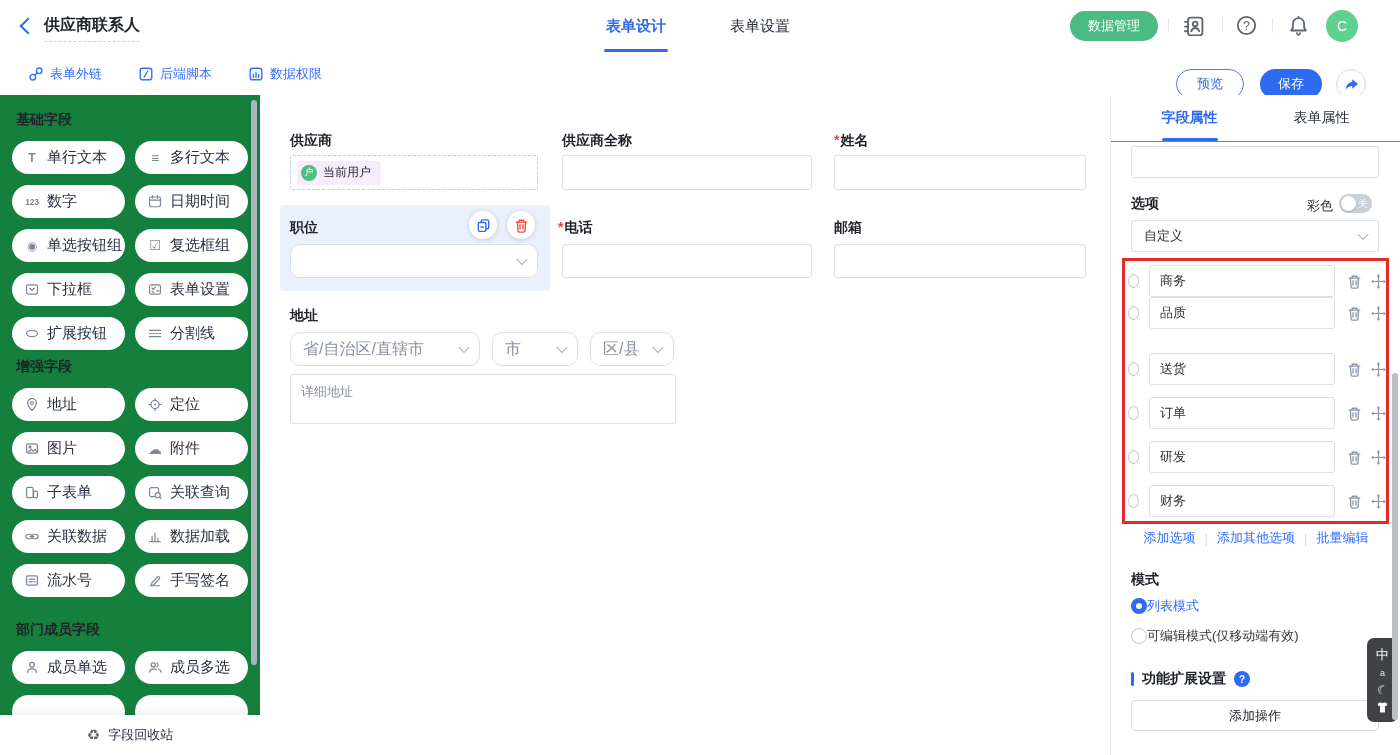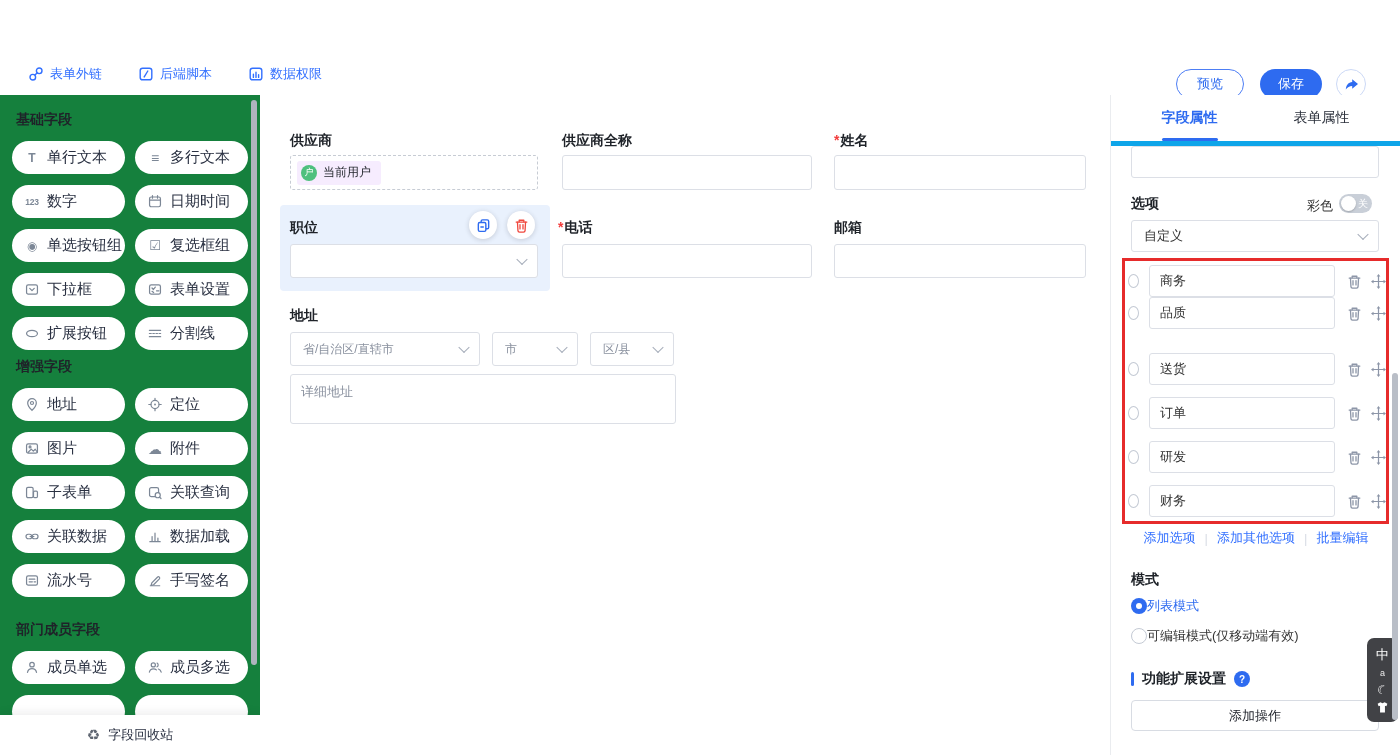--- a/index.html
+++ b/index.html
@@ -50,26 +50,26 @@
   .cv{position:absolute;left:260px;top:95px;width:850px;height:660px;background:#fff;}
   .lb{position:absolute;font-size:14px;font-weight:600;color:#1f2329;}
   .req{color:#f23c3c;margin-right:1px;}
   .inp{position:absolute;height:35px;border:1px solid #dcdfe6;border-radius:3px;background:#fff;box-sizing:border-box;cursor:text;}
   .dash{position:absolute;left:30px;top:60px;width:248px;height:35px;border:1px dashed #c7ccd4;border-radius:3px;display:flex;align-items:center;padding-left:6px;box-sizing:border-box;}
   .tag{height:24px;background:#f6ecfe;border-radius:3px;display:flex;align-items:center;gap:6px;padding:0 10px 0 4px;font-size:12px;cursor:pointer;}
   .tag-ic{width:16px;height:16px;border-radius:50%;background:#4ec07e;color:#fff;font-size:9px;display:flex;align-items:center;justify-content:center;}
   .posblock{position:absolute;left:20px;top:110px;width:270px;height:86px;background:#e9f1fd;border-radius:4px;}
   .cbtn{position:absolute;width:28px;height:28px;border-radius:50%;background:#fff;box-shadow:0 1px 5px rgba(31,35,41,.18);display:flex;align-items:center;justify-content:center;cursor:pointer;}
   .cbtn svg{width:15px;height:15px;}
-  .sel{position:absolute;height:34px;border:1px solid #dcdfe6;border-radius:3px;background:#fff;box-sizing:border-box;display:flex;align-items:center;padding:0 24px 0 12px;font-size:12px;color:#8a919f;cursor:pointer;}
+  .sel{position:absolute;height:34px;border:1px solid #dcdfe6;border-radius:10px;background:#fff;box-sizing:border-box;display:flex;align-items:center;padding:0 24px 0 12px;font-size:16px;color:#8a919f;cursor:pointer;}
   .chev{position:absolute;right:11px;top:50%;width:7px;height:7px;border-right:1.4px solid #a6adba;border-bottom:1.4px solid #a6adba;transform:translateY(-70%) rotate(45deg);}
   .ta{position:absolute;border:1px solid #dcdfe6;border-radius:3px;background:#fff;box-sizing:border-box;font-size:13px;color:#8a919f;padding:8px 10px;cursor:text;}
   
   .pn{position:absolute;left:1110px;top:95px;width:290px;height:660px;background:#fff;border-left:1px solid #eaecef;box-sizing:border-box;}
-  .pn-tabs{height:46px;display:flex;align-items:center;justify-content:center;gap:76px;font-size:14px;border-bottom:5px solid #0ea5e9;}
+  .pn-tabs{height:46px;display:flex;align-items:center;justify-content:center;gap:76px;font-size:14px;border-bottom:1px solid #0ea5e9;}
   .ptab{height:46px;display:flex;align-items:center;position:relative;cursor:pointer;color:#2a2f3a;}
   .ptab.act{color:#2e6bf0;font-weight:600;}
   .ptab.act::after{content:"";position:absolute;left:0;right:0;bottom:0;height:3px;border-radius:2px;background:#2e6bf0;}
   .pn-inp0{position:absolute;left:20px;top:51px;width:248px;height:32px;border:1px solid #dcdfe6;border-radius:3px;box-sizing:border-box;cursor:text;}
   .pn-lb{position:absolute;font-size:14px;font-weight:700;}
   .toggle{position:absolute;left:228px;top:99px;width:33px;height:19px;border-radius:10px;background:#c9cfd8;cursor:pointer;}
   .knob{position:absolute;left:2px;top:2px;width:15px;height:15px;border-radius:50%;background:#fff;box-shadow:0 1px 2px rgba(0,0,0,.2);}
   .tg-txt{position:absolute;right:4px;top:3px;font-size:10px;color:#fff;}
   .pn-sel{position:absolute;left:20px;top:125px;width:248px;height:32px;border:1px solid #dcdfe6;border-radius:3px;box-sizing:border-box;display:flex;align-items:center;padding-left:12px;font-size:13px;color:#333;cursor:pointer;}
   .redbox{position:absolute;left:11px;top:163px;width:267px;height:266px;border:3px solid #e62b2b;box-sizing:border-box;pointer-events:none;z-index:10;}
@@ -274,20 +274,42 @@
         </g>
       </g>
     <g id="i-shirt">
         <path fill="currentColor" d="M5.4 1.4 8 2.9l2.6-1.5L14 3.4l-1.2 3-1.8-.6V14H5V5.8l-1.8.6L2 3.4z"></path>
       </g>
   </defs>
 </svg>
 
 <div class="app" data-name="form-designer-app">
 
+  <div class="hdr" data-name="header">
+    <div class="back" data-name="back-icon"></div>
+    <div class="ttl" data-name="form-title">供应商联系人</div>
+    <div class="htabs" data-name="header-tabs">
+      <div class="htab act" data-name="tab-form-design">表单设计</div>
+      <div class="htab" data-name="tab-form-settings">表单设置</div>
+    </div>
+    <div class="dm-pill" data-name="data-manage-button">数据管理</div>
+    <div class="hdiv" style="left:1168px" data-name="divider"></div>
+    <svg class="hicon" style="left:1183px" viewBox="0 0 16 16" data-name="contacts-icon">
+        <use href="#i-contacts"></use>
+      </svg>
+    <div class="hdiv" style="left:1222px" data-name="divider"></div>
+    <svg class="hicon" style="left:1236px" viewBox="0 0 16 16" data-name="help-icon">
+        <use href="#i-help"></use>
+      </svg>
+    <div class="hdiv" style="left:1272px" data-name="divider"></div>
+    <svg class="hicon" style="left:1288px" viewBox="0 0 16 16" data-name="bell-icon">
+        <use href="#i-bell"></use>
+      </svg>
+    <div class="avatar" data-name="avatar">C</div>
+  </div>
 
   <div class="tbar" data-name="toolbar">
     <div class="tlinks" data-name="toolbar-links">
       <div class="tlink" data-name="form-external-link">
         <svg viewBox="0 0 16 16" data-name="link-icon">
             <use href="#i-link"></use>
           </svg>
         <span data-name="link-label">表单外链</span>
       </div>
       <div class="tlink" data-name="backend-script-link">

